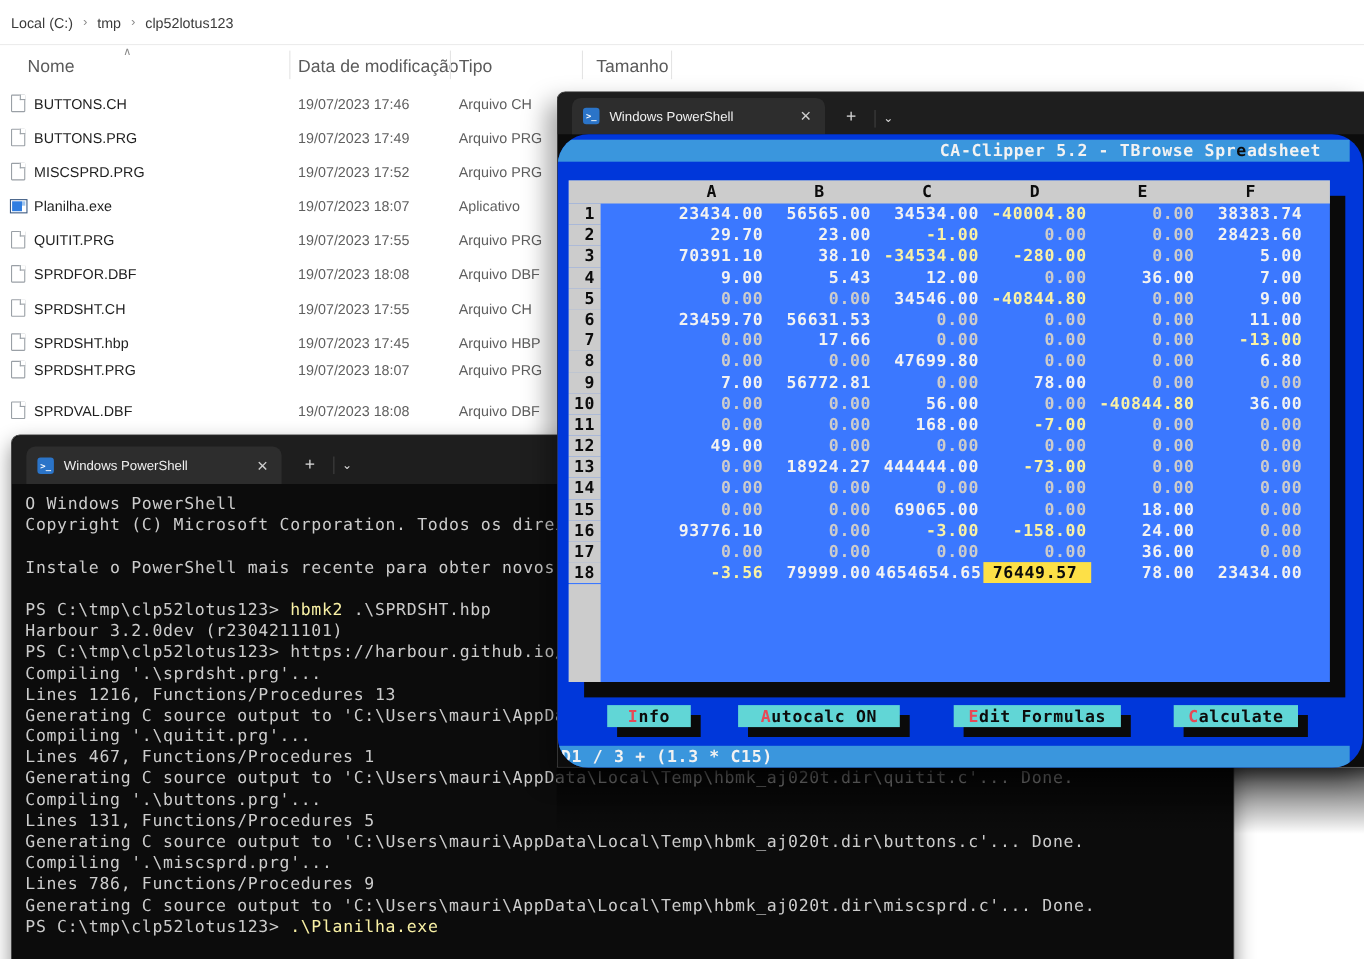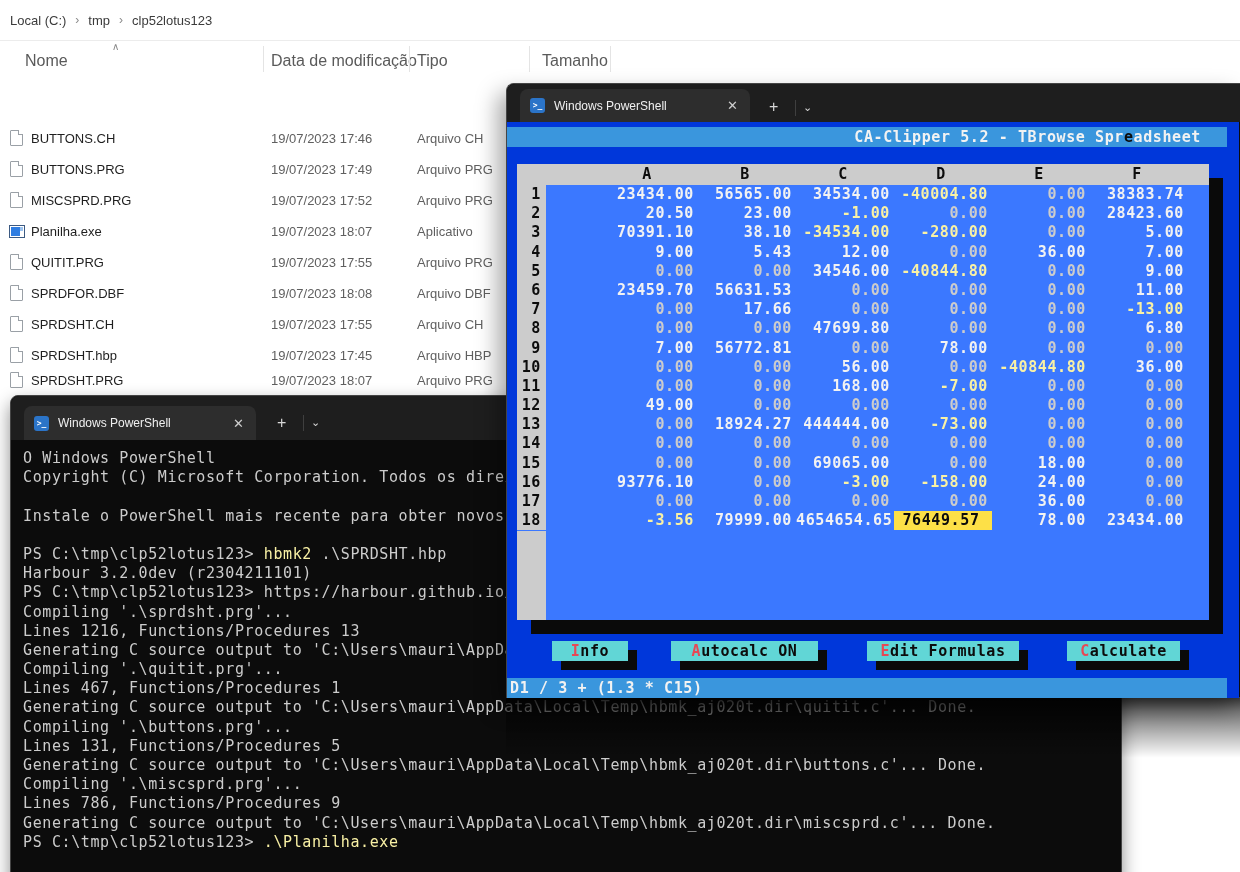--- a/index.html
+++ b/index.html
@@ -9,21 +9,21 @@
 
   
   #breadcrumb { position:absolute; left:10px; top:10px; height:20px; display:flex;
                 align-items:center; gap:9px; font-size:13px; color:#3b3b3b; }
   .crumb { cursor:default; }
   .crumb-sep { color:#8a8a8a; font-size:12px; }
   #exp-divider { position:absolute; left:0; top:40px; width:1240px; height:1px; background:#ececec; }
   .exp-colhead { position:absolute; top:52px; font-size:16px; color:#5a5a5a; }
   #sort-caret { position:absolute; left:112px; top:41px; font-size:10px; color:#888; }
   .exp-sep { position:absolute; top:46px; width:1px; height:26px; background:#e4e4e4; }
-  .exp-row { position:absolute; left:0; width:620px; height:31px;margin-top:44px; }
+  .exp-row { position:absolute; left:0; width:620px; height:31px; }
   .exp-row .fname { position:absolute; left:31px; top:7px; font-size:13px; color:#1f1f1f; }
   .exp-row .fdate { position:absolute; left:271px; top:7px; font-size:13px; color:#5f5f5f; }
   .exp-row .ftype { position:absolute; left:417px; top:7px; font-size:13px; color:#5f5f5f; }
   .ficon { position:absolute; left:10px; top:6px; width:13px; height:16px; background:#fff;
            border:1px solid #9aa0a6; border-radius:1px; }
   .ficon::after { content:''; position:absolute; top:-1px; right:-1px; width:4px; height:4px;
                   background:#fff; border-left:1px solid #9aa0a6; border-bottom:1px solid #9aa0a6; }
   .aicon { position:absolute; left:9px; top:8px; width:16px; height:13px; background:#fff;
            border:1px solid #3c5a82; }
   .aicon::before { content:''; position:absolute; left:1px; top:1px; width:9px; height:9px; background:#2f7de1; }
@@ -62,21 +62,21 @@
                 border-radius:8px 0 0 0; border-right:none;
                 box-shadow:-8px 10px 22px rgba(0,0,0,.35); z-index:20; }
   #term-front .tabbar { height:38px; border-radius:8px 0 0 0; }
   #term-front .tab { left:13px; top:5px; width:230px; height:33px; }
   #term-front .tb-plus { left:262px; top:14px; font-size:16px; }
   #term-front .tb-divider { left:288px; top:16px; }
   #term-front .tb-chev { left:296px; top:17px; font-size:11px; }
 
   #clipper { position:relative; width:732px; height:576px; background:#0037da; overflow:hidden;
              font-family:"DejaVu Sans Mono","Liberation Mono",monospace; font-weight:bold;
-             font-size:15px; letter-spacing:0.6px; }
+             font-size:15px; letter-spacing:0.6px;border-radius:28px; }
   #cl-title { position:absolute; left:0; top:5px; width:720px; height:20px; line-height:20px;
               background:#3a96dd; color:#f2f2f2; text-align:right; padding-right:26px; white-space:pre; }
   #cl-title .cursor { color:#0c0c0c; }
   #cl-status { position:absolute; left:0; top:556px; width:720px; height:20px; line-height:20px;
                background:#3a96dd; color:#f2f2f2; padding-left:3px; white-space:pre; }
 
   #grid { position:absolute; left:10px; top:42px; width:692px; height:456px; background:#3b78ff;
           box-shadow:14px 14px 0 #0a0a0a; }
   .g-head { display:flex; height:21px; background:#cccccc; color:#0c0c0c; }
   .g-head .g-gut { width:29px; } .g-head .g-lead { width:54px; }
@@ -255,21 +255,21 @@
               <div class="g-cell pos">23434.00</div>
               <div class="g-cell pos">56565.00</div>
               <div class="g-cell pos">34534.00</div>
               <div class="g-cell neg">-40004.80</div>
               <div class="g-cell zero">0.00</div>
               <div class="g-cell pos">38383.74</div>
             </div>
             <div class="g-row">
               <div class="g-gutcell">2</div>
               <div class="g-lead"></div>
-              <div class="g-cell pos">20.50</div>
+              <div class="g-cell pos">29.70</div>
               <div class="g-cell pos">23.00</div>
               <div class="g-cell neg">-1.00</div>
               <div class="g-cell zero">0.00</div>
               <div class="g-cell zero">0.00</div>
               <div class="g-cell pos">28423.60</div>
             </div>
             <div class="g-row">
               <div class="g-gutcell">3</div>
               <div class="g-lead"></div>
               <div class="g-cell pos">70391.10</div>

